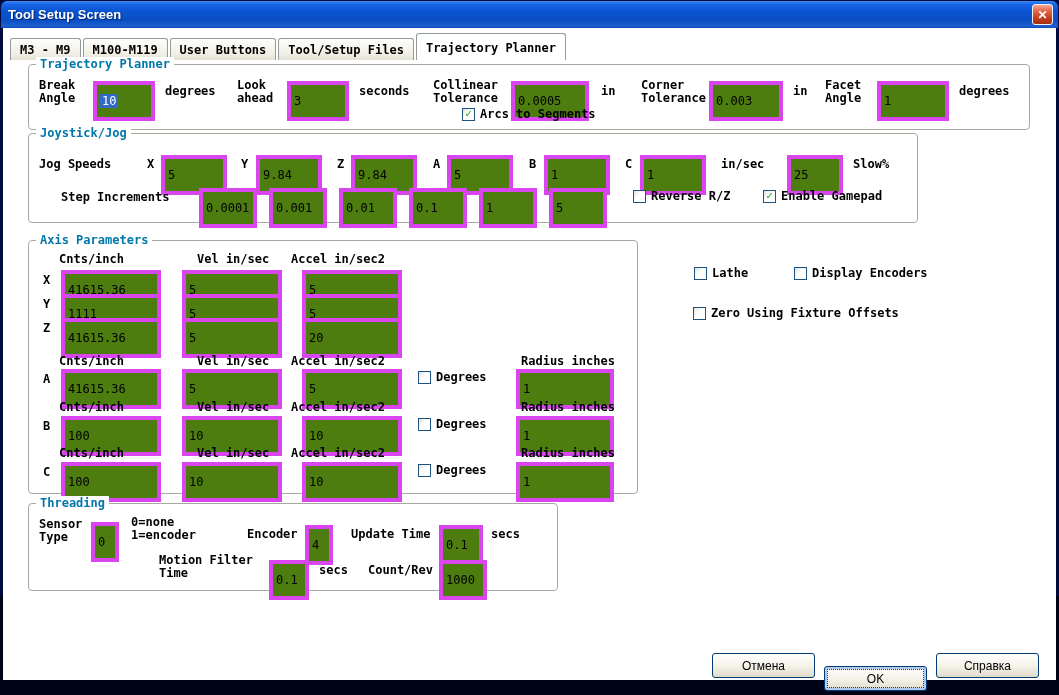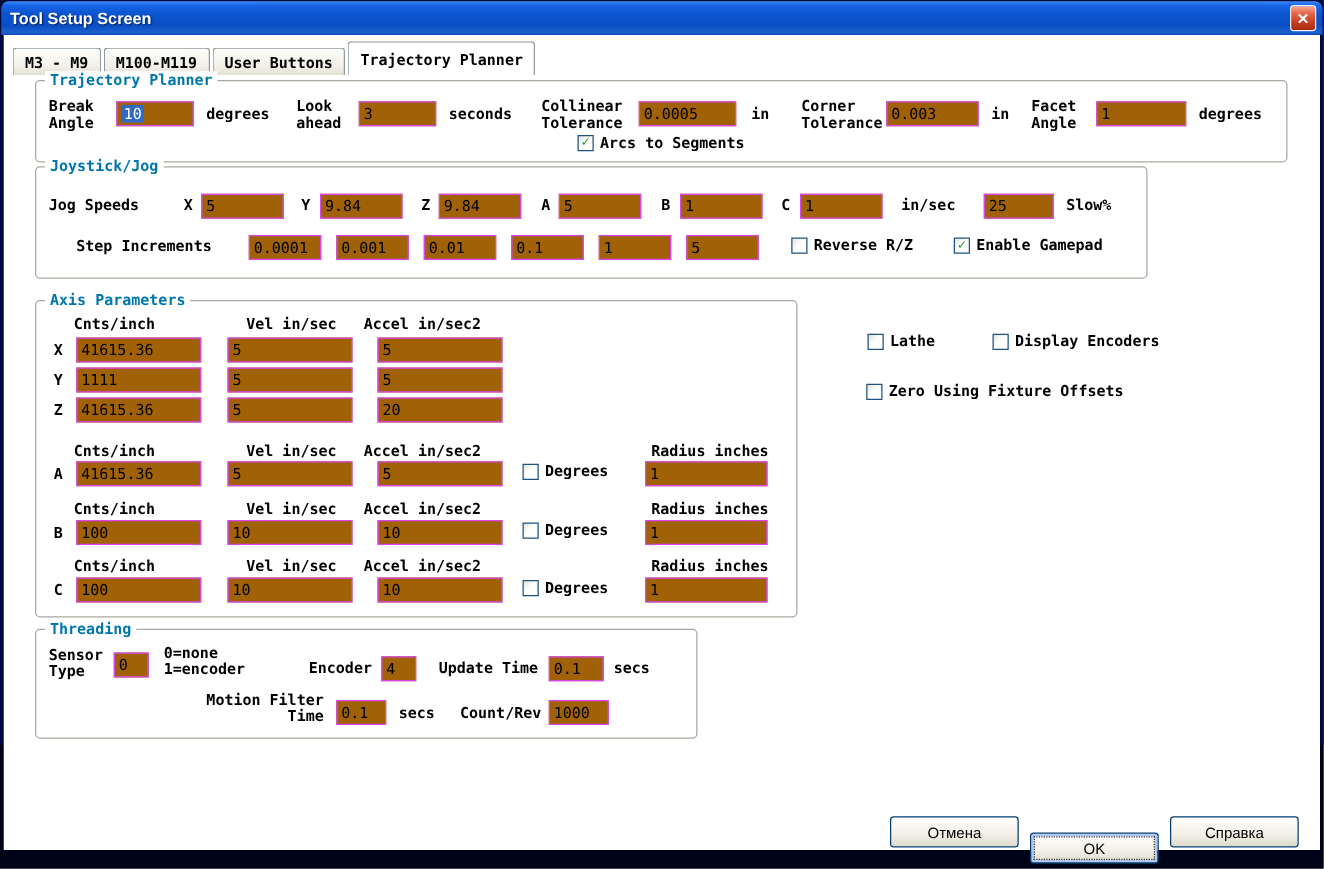--- a/index.html
+++ b/index.html
@@ -19,24 +19,24 @@
   .tab{box-sizing:border-box;height:22px;margin-right:2px;padding:4px 9px 0;cursor:default;
        font-size:12px;font-weight:bold;border:1px solid #919B9C;border-bottom:0;border-radius:3px 3px 0 0;
        background:linear-gradient(#FDFDFB,#F1EFE6 70%,#E3E1D3);white-space:pre}
   .tab.active{height:27px;padding-top:7px;background:#fff;position:relative;z-index:2}
 
   .group{position:absolute;border:1px solid #A6AA9E;border-radius:4px;background:#fff}
   .gtitle{position:absolute;top:-8px;left:7px;background:#fff;padding:0 4px;
        font-size:12px;font-weight:bold;color:#0077AA;line-height:15px;white-space:pre}
 
   .lbl{position:absolute;font-size:12px;font-weight:bold;line-height:13px;white-space:pre;color:#000}
-  .lbl.center{text-align:right}
-
-  .field{position:absolute;box-sizing:border-box;height:20px;border:1px solid #d946ef;background:#a16207;
-       font:normal 12px "DejaVu Sans Mono",monospace;padding:2px 3px;color:#000;display:block}
+  .lbl.center{text-align:left}
+
+  .field{position:absolute;box-sizing:border-box;height:20px;border:4px solid #d946ef;background:#4d7c0f;
+       font:normal 12px "DejaVu Sans Mono",monospace;padding:16px 3px;color:#000;display:block}
   input.field{outline:none;margin:0}
   .field-sel{display:flex;align-items:center}
   .field-sel .seltext{background:#316AC5;color:#fff;padding:0 2px}
 
   .cb{width:13px;height:13px;box-sizing:border-box;border:1px solid #1D5281;flex:0 0 13px;
        background:linear-gradient(135deg,#E2E2DA 0%,#FFFFFF 45%);
        display:flex;align-items:center;justify-content:center;cursor:default}
   .cb .mark{visibility:hidden;font-size:11px;font-weight:bold;color:#21A121;line-height:1;margin-top:-1px}
   .cb.checked .mark{visibility:visible}
   .cbrow{position:absolute;display:flex;align-items:center;gap:5px;font-size:12px;font-weight:bold;white-space:pre}
@@ -57,20 +57,21 @@
       <span>✕</span>
     </div>
   </div>
 
   <div class="body">
 
     <div class="tabstrip">
       <div class="tab">M3 - M9</div>
       <div class="tab">M100-M119</div>
       <div class="tab">User Buttons</div>
+      <div class="tab">Tool/Setup Files</div>
       <div class="tab active">Trajectory Planner</div>
     </div>
 
     <div class="group" style="left:25px;top:36px;width:1000px;height:64px">
       <span class="gtitle">Trajectory Planner</span>
 
       <span class="lbl" style="left:10px;top:14px">Break
 Angle</span>
       <div class="field field-sel" style="left:64px;top:16px;width:62px">
         <span class="seltext">10</span>

